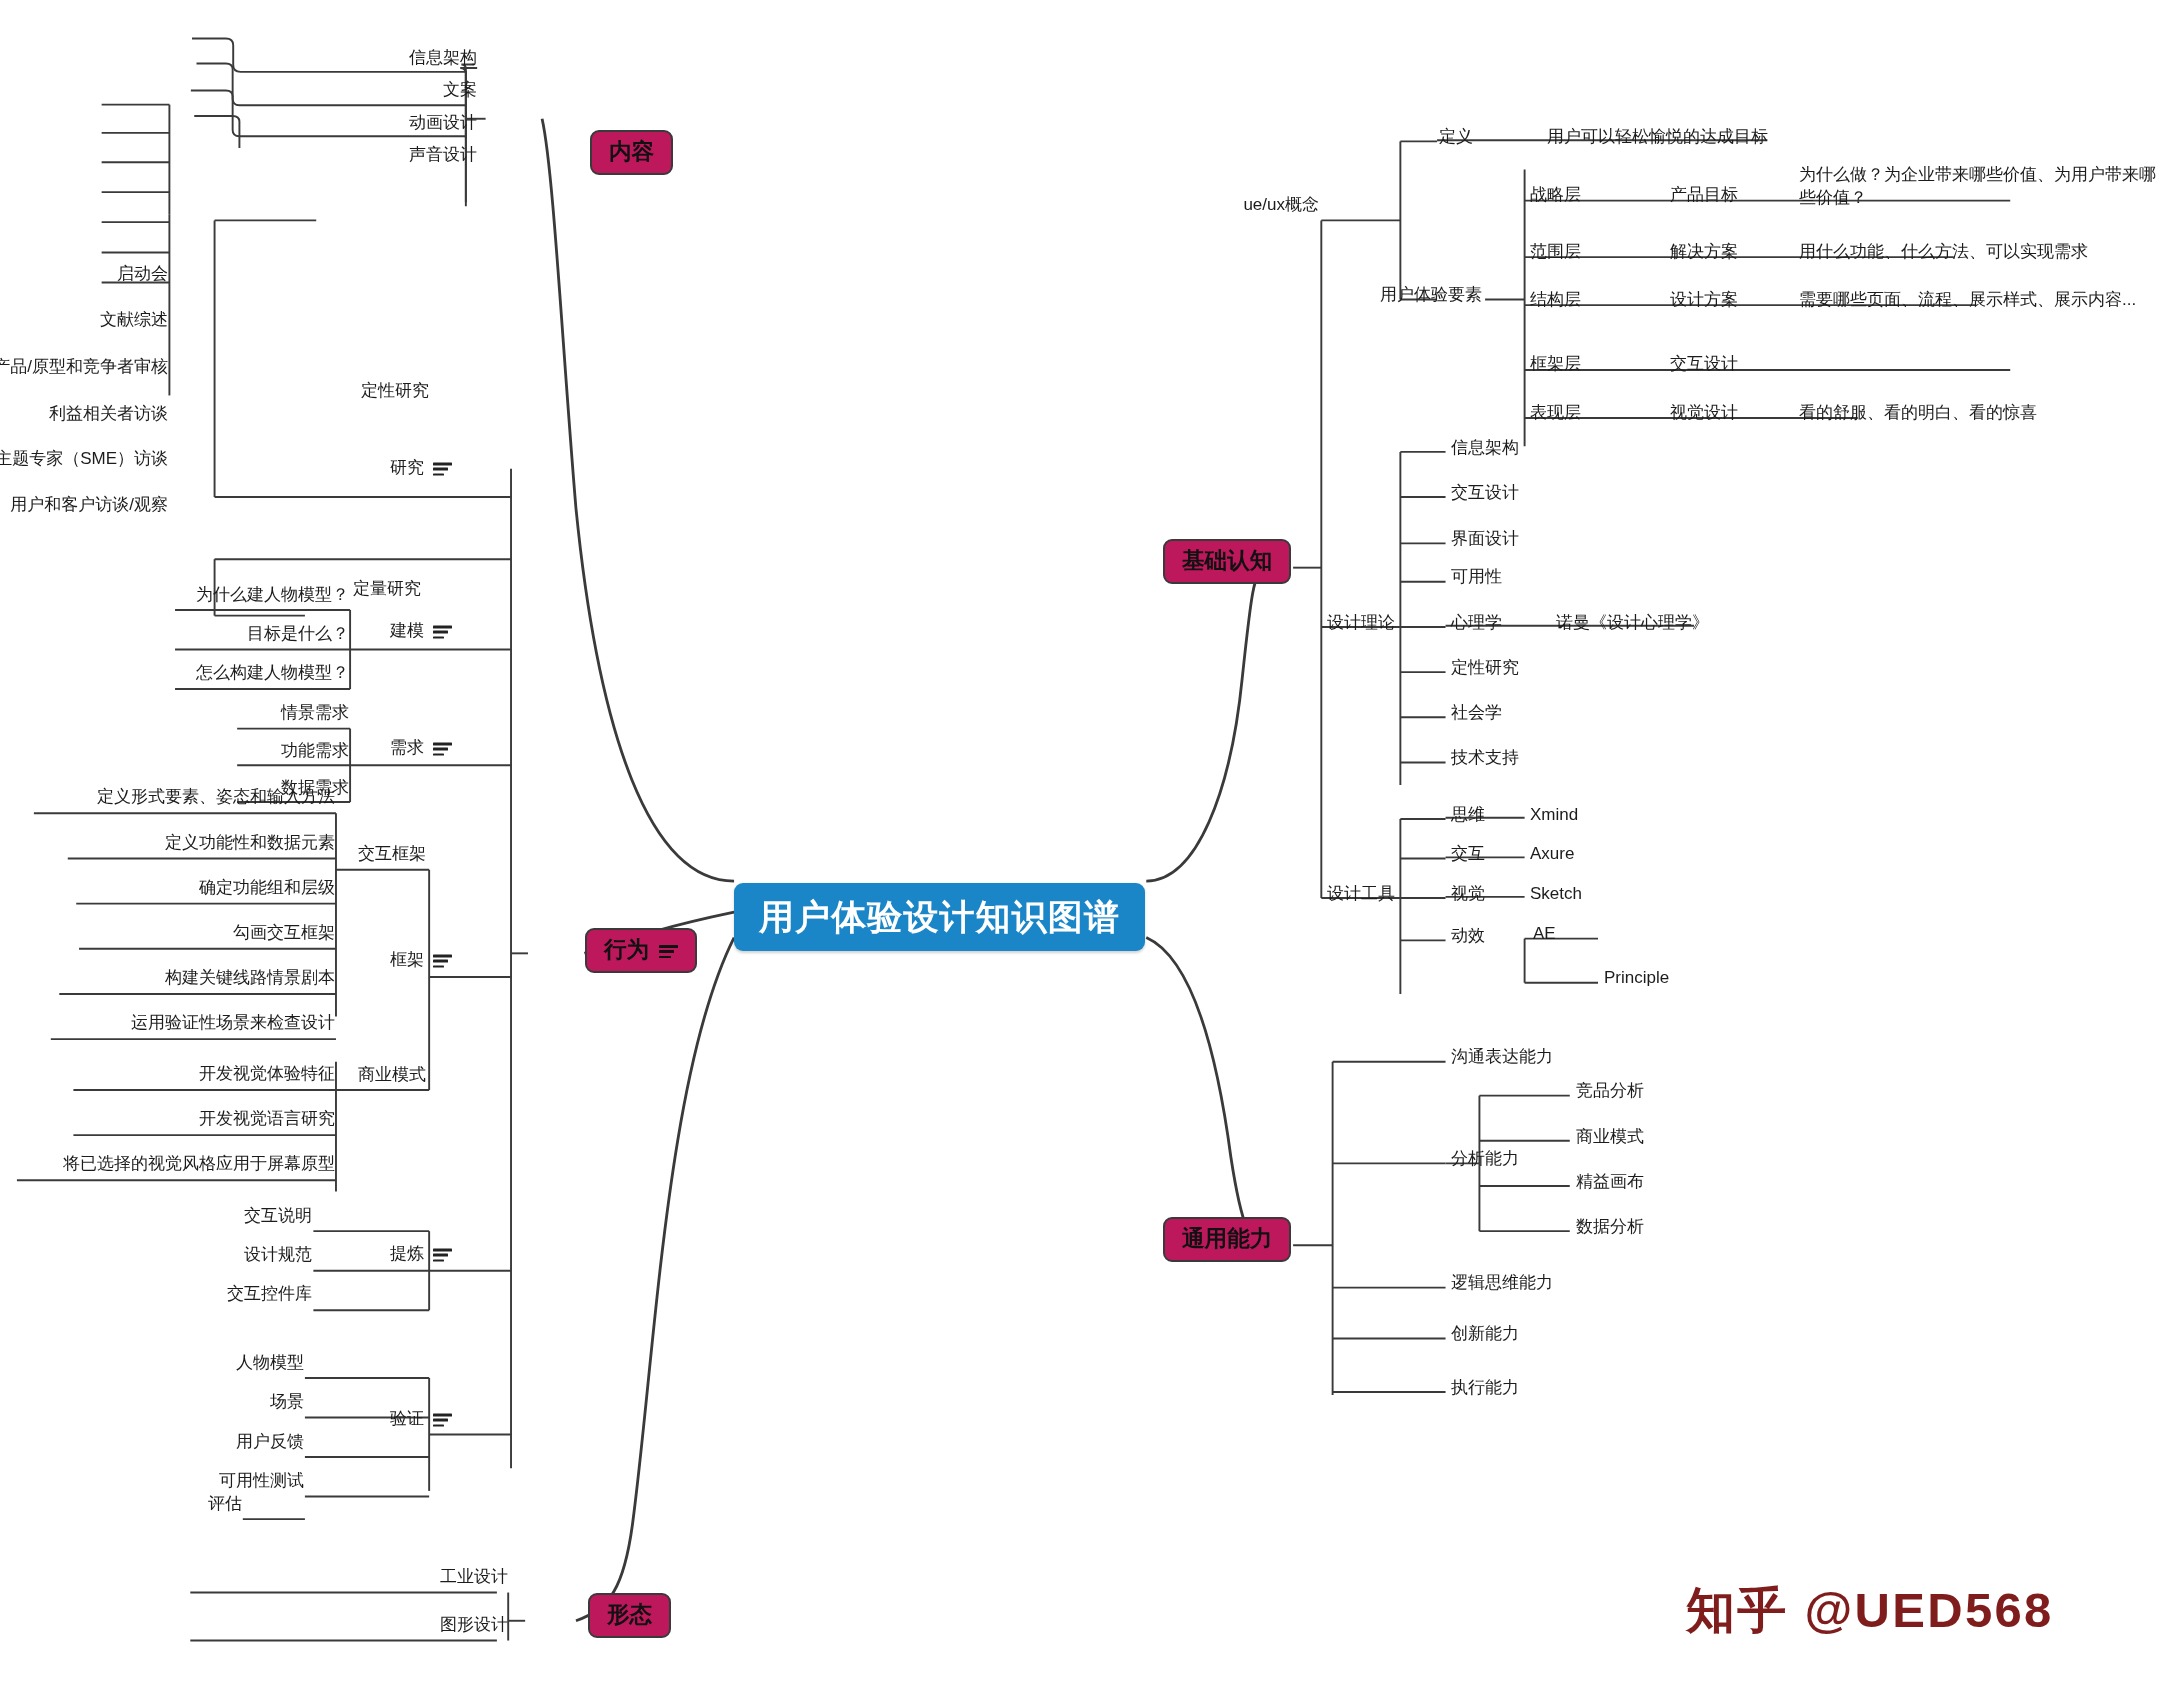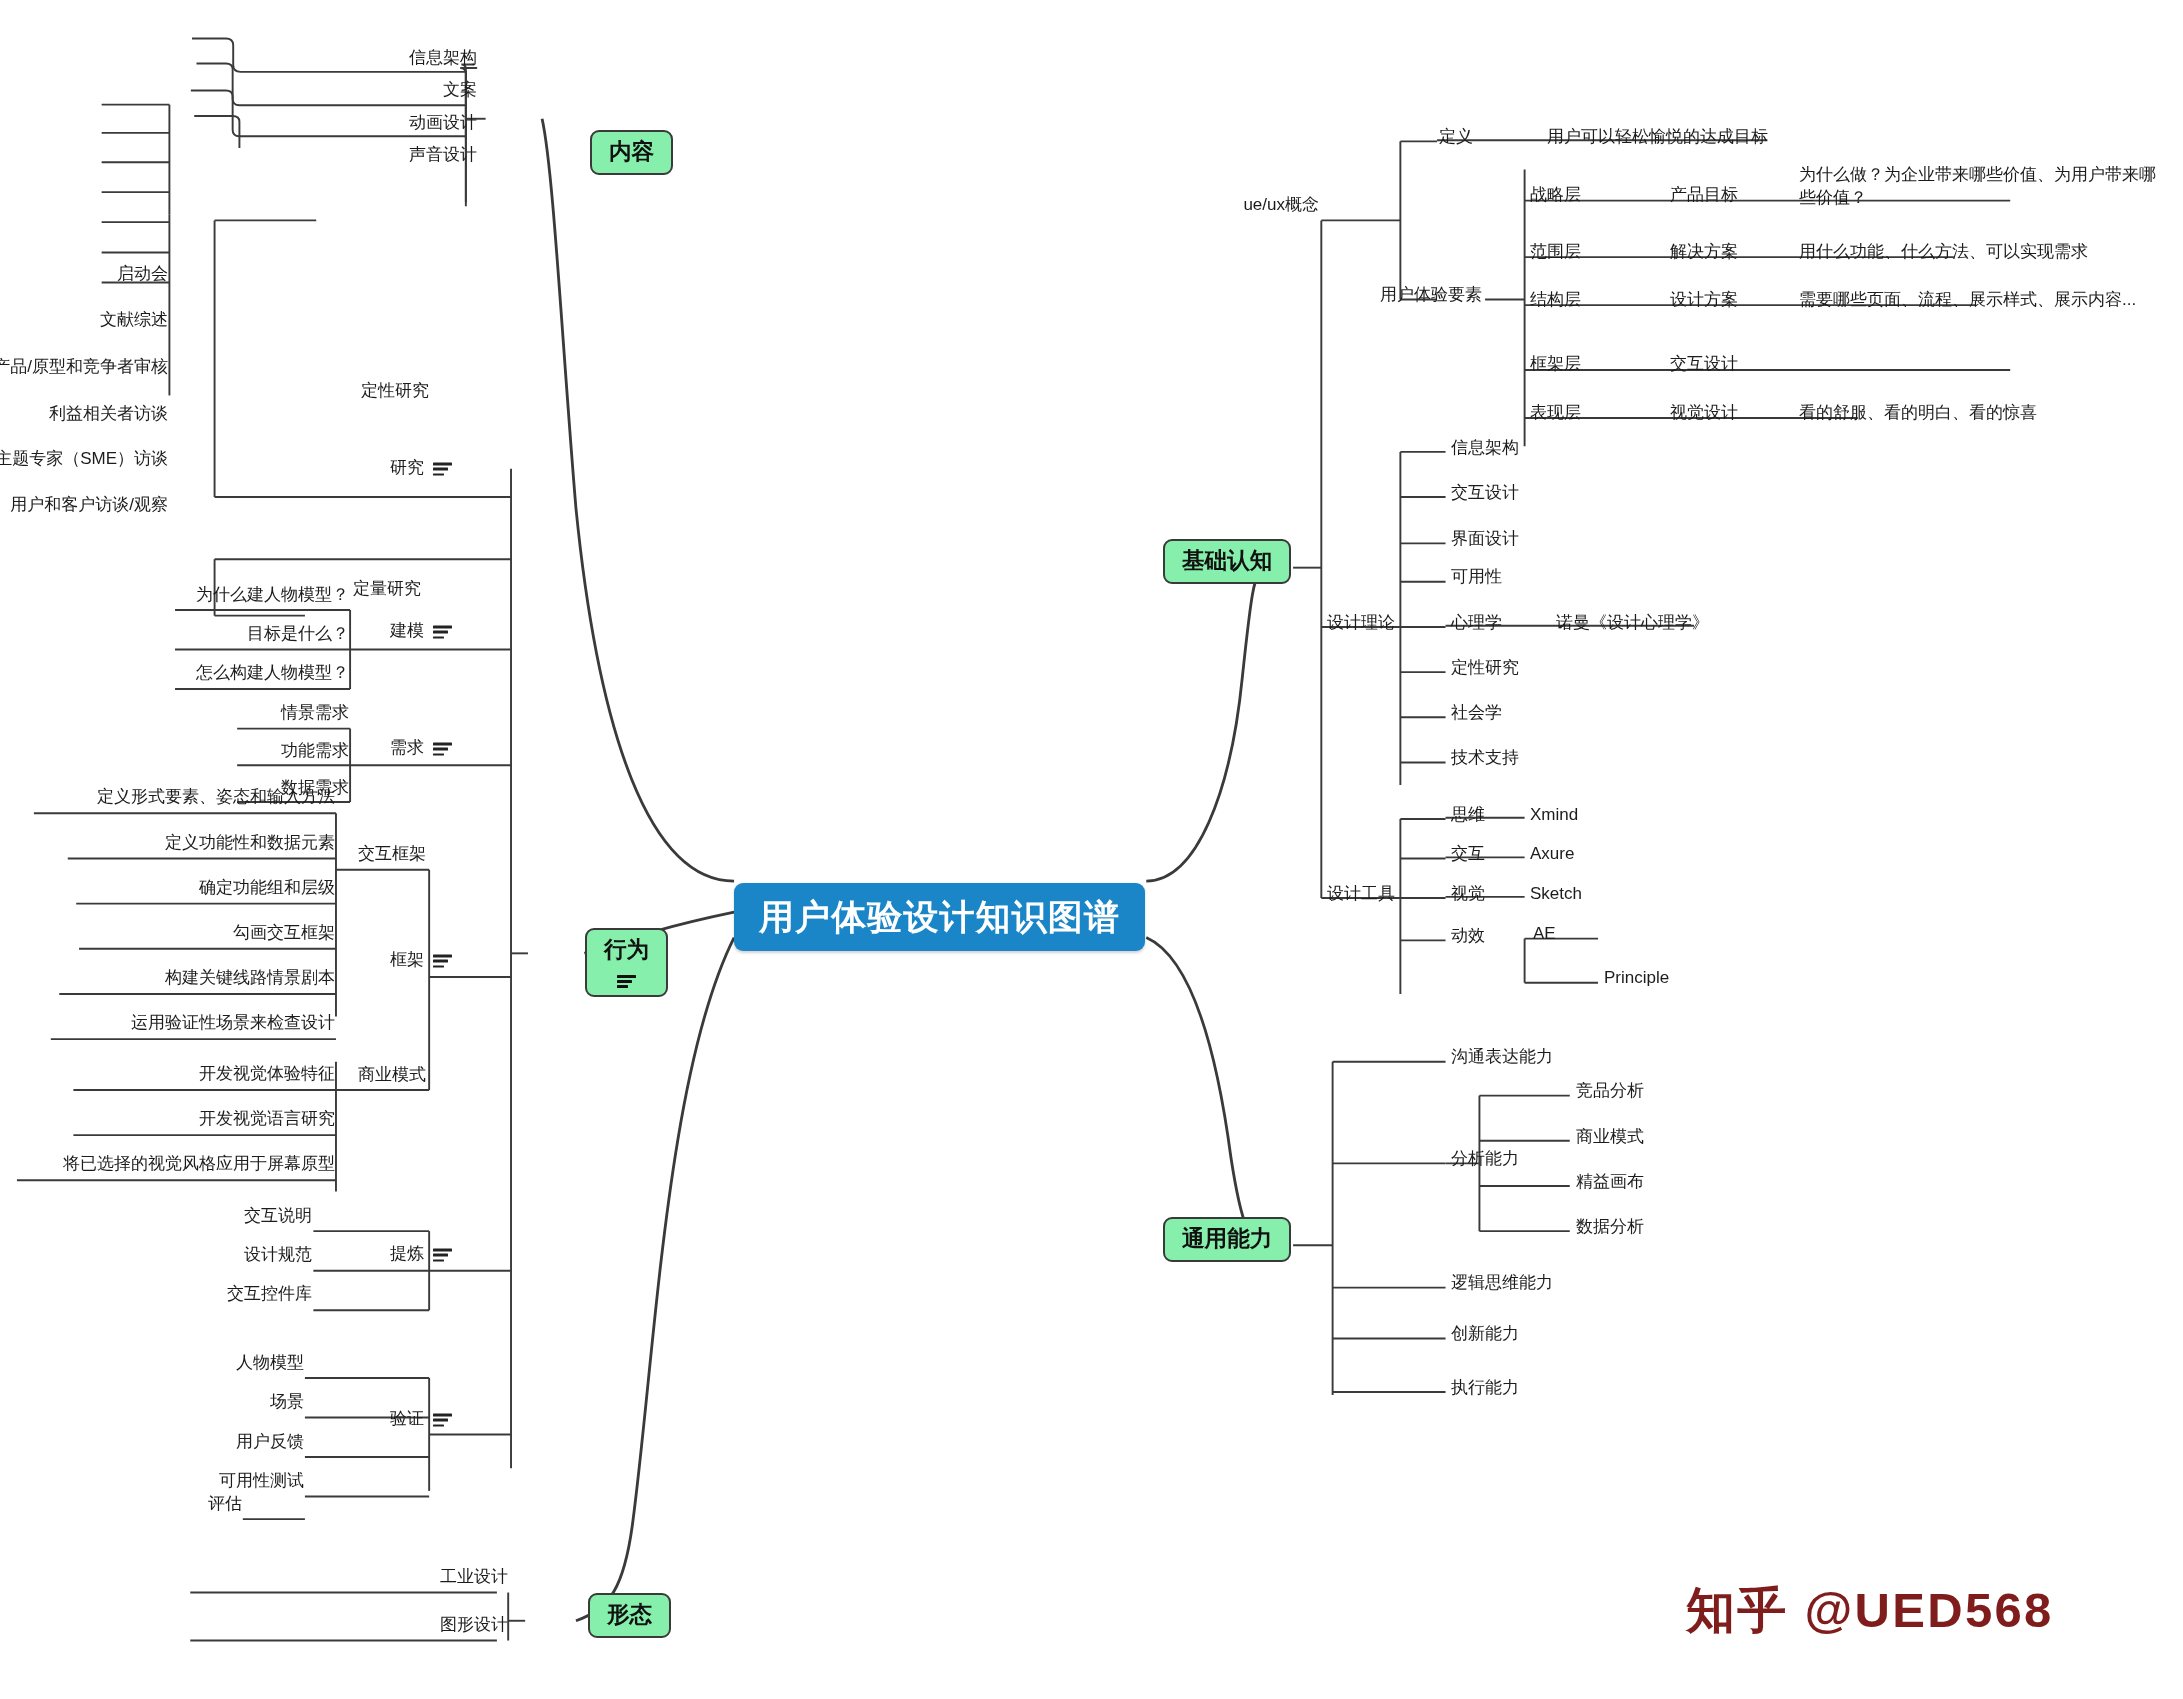--- a/index.html
+++ b/index.html
@@ -12,21 +12,21 @@
   
   .root{
     background:#1a86c8;color:#fff;border-radius:9px;
     font-size:35px;font-weight:bold;letter-spacing:1.1px;
     padding:14.7px 25px;line-height:1.1;
     box-shadow:0 1.7px 2.8px rgba(0,0,0,0.18);
   }
 
   
   .branch{
-    background:#86efac;border:2.8px solid #3a3a3a;border-radius:9px;
+    background:#be185d;border:2.8px solid #3a3a3a;border-radius:9px;
     color:#111;font-size:22.6px;font-weight:bold;
     padding:8px 17px;line-height:1.1;
     display:flex;align-items:center;gap:10.2px;
   }
 
   
   .leaf{font-size:17px;color:#1c1c1c;line-height:1.35;}
   .leaf.multi{white-space:normal;}
 
   .row{display:flex;align-items:center;gap:9px;}
@@ -200,21 +200,21 @@
       <path d="M2620,1940 L2620,2180"></path>
       <path d="M2620,1940 L2780,1940"></path>
       <path d="M2620,2020 L2780,2020"></path>
       <path d="M2620,2100 L2780,2100"></path>
       <path d="M2620,2180 L2780,2180"></path>
     </g>
   </svg>
 
   <div class="node root" style="left:734px;top:883px;">用户体验设计知识图谱</div>
 
-  <div class="node branch" style="left:585px;top:928px;flex-direction:column;">
+  <div class="node branch" style="left:585px;top:928px;">
     <span>行为</span>
     <span class="notes">
         <i></i>
         <i></i>
         <i></i>
       </span>
   </div>
 
   <div class="node branch" style="left:588px;top:1593px;">
     <span>形态</span>

